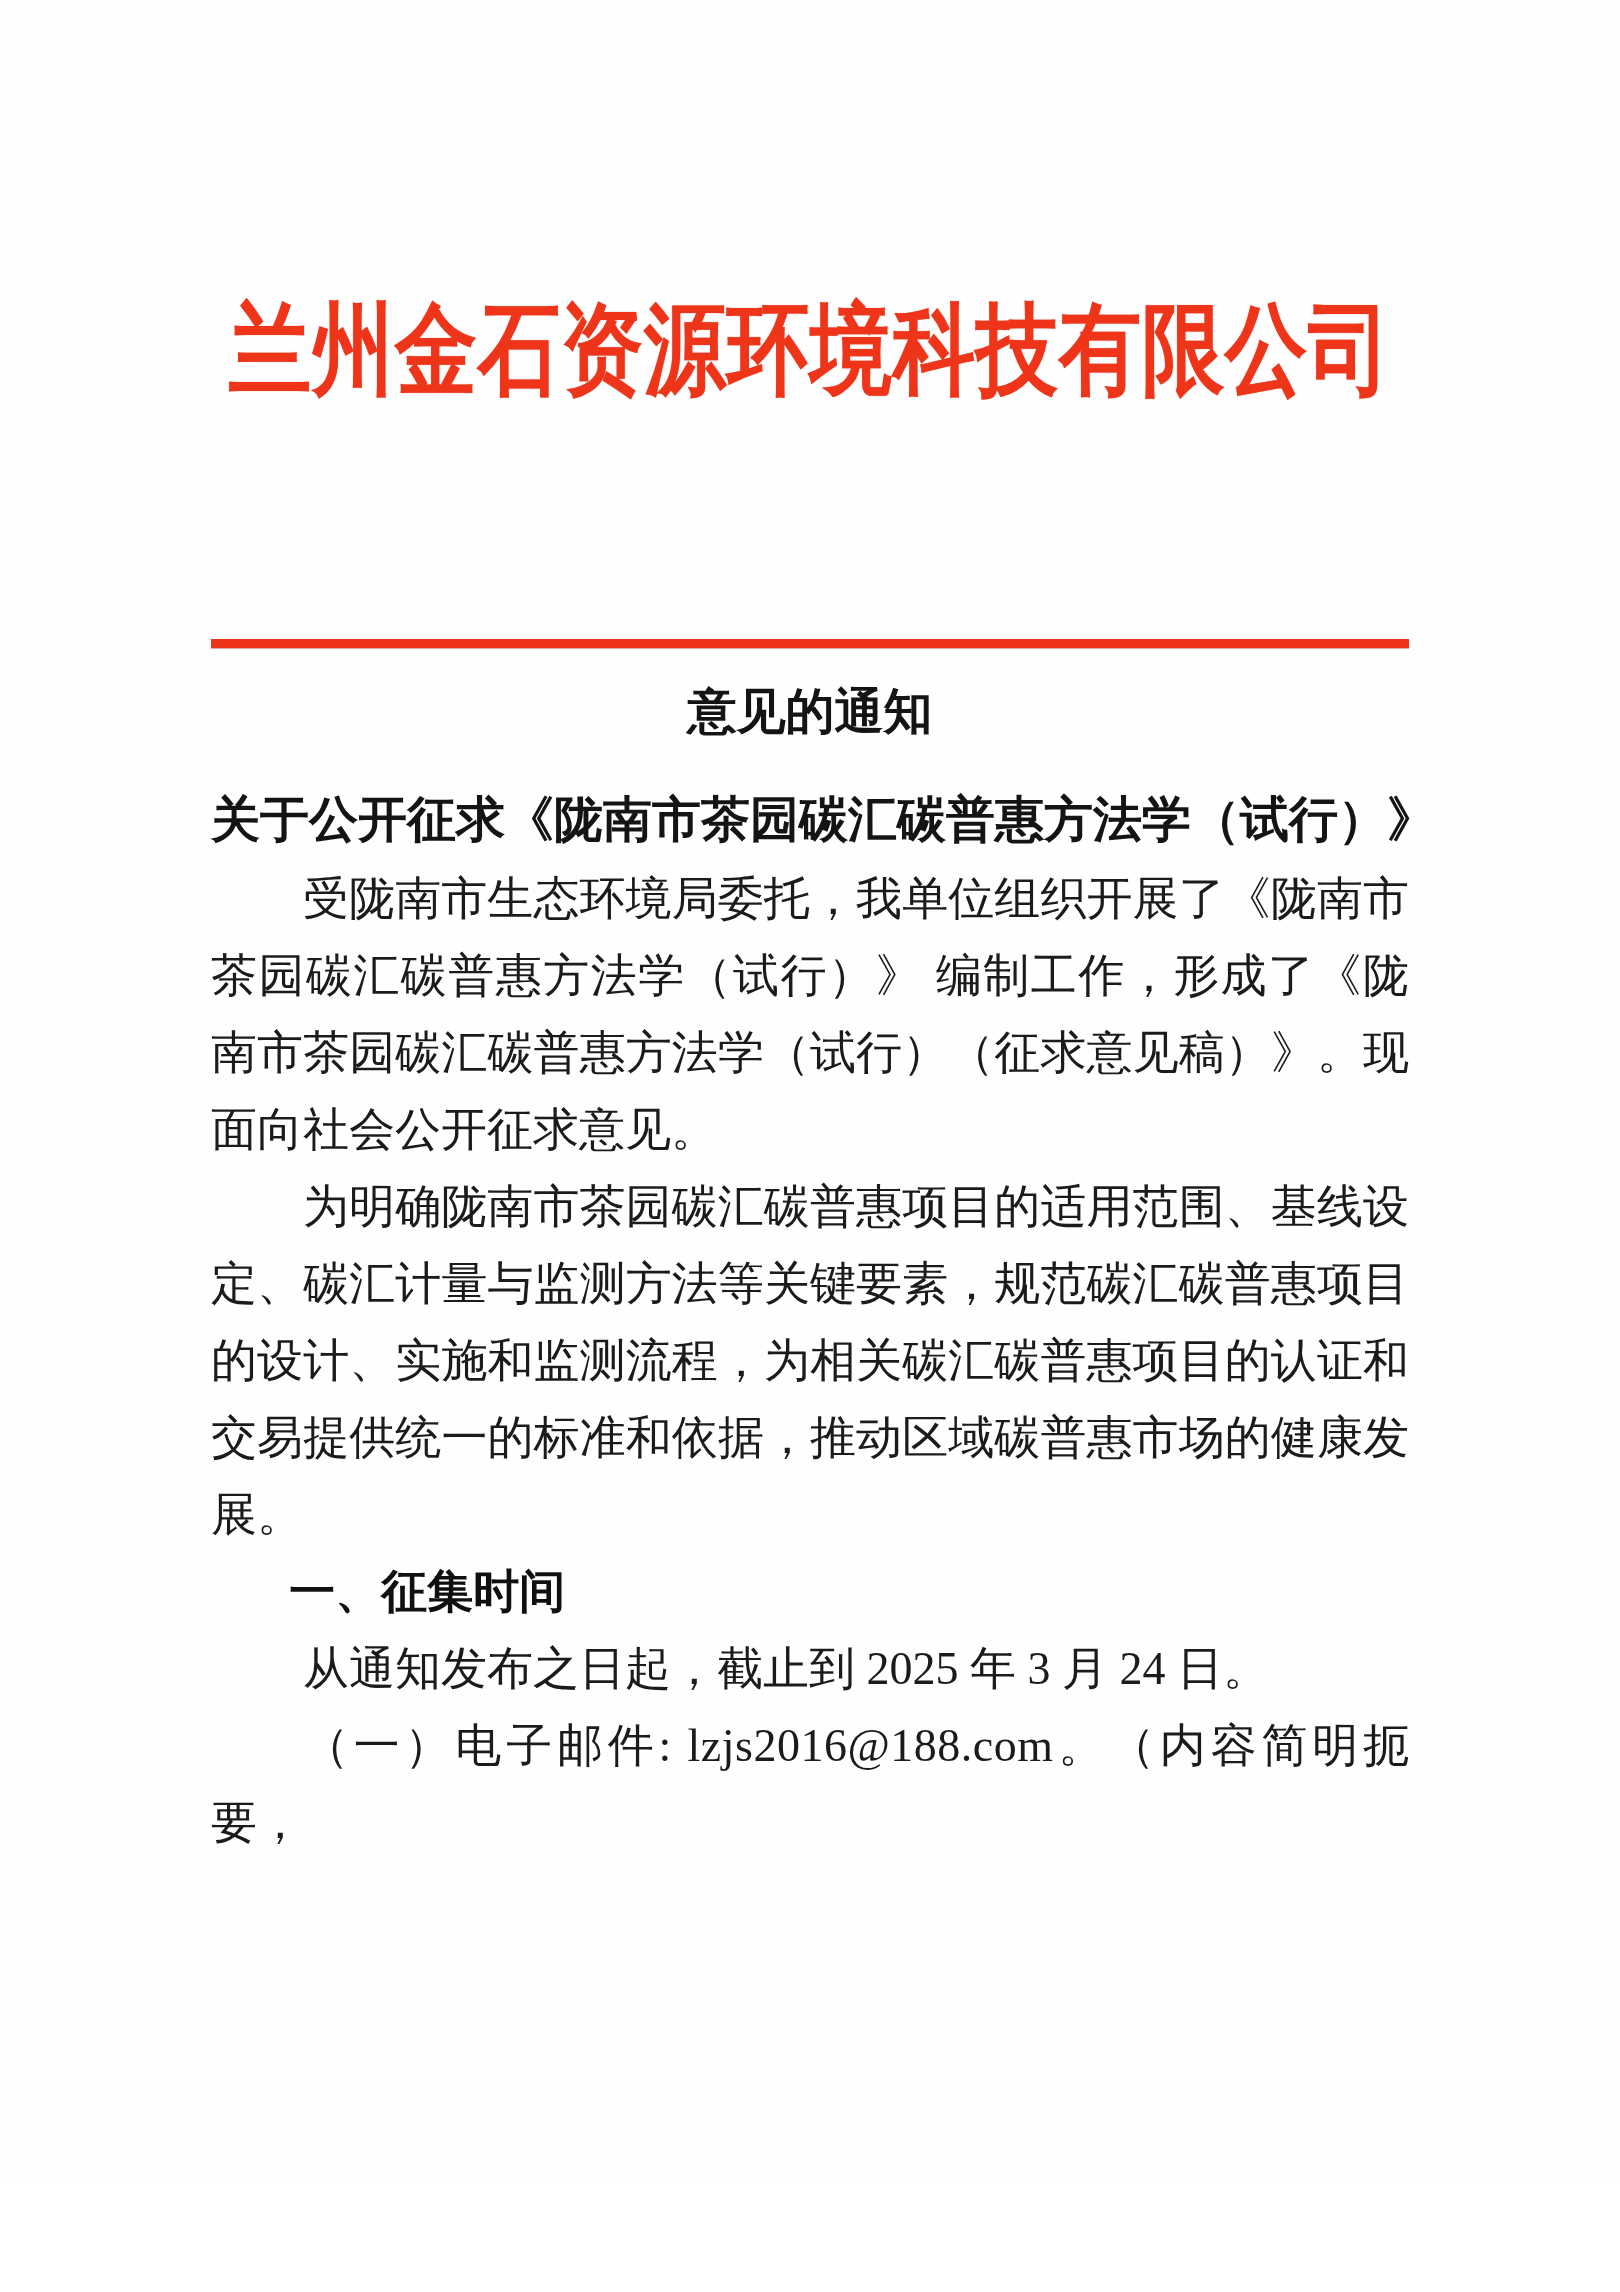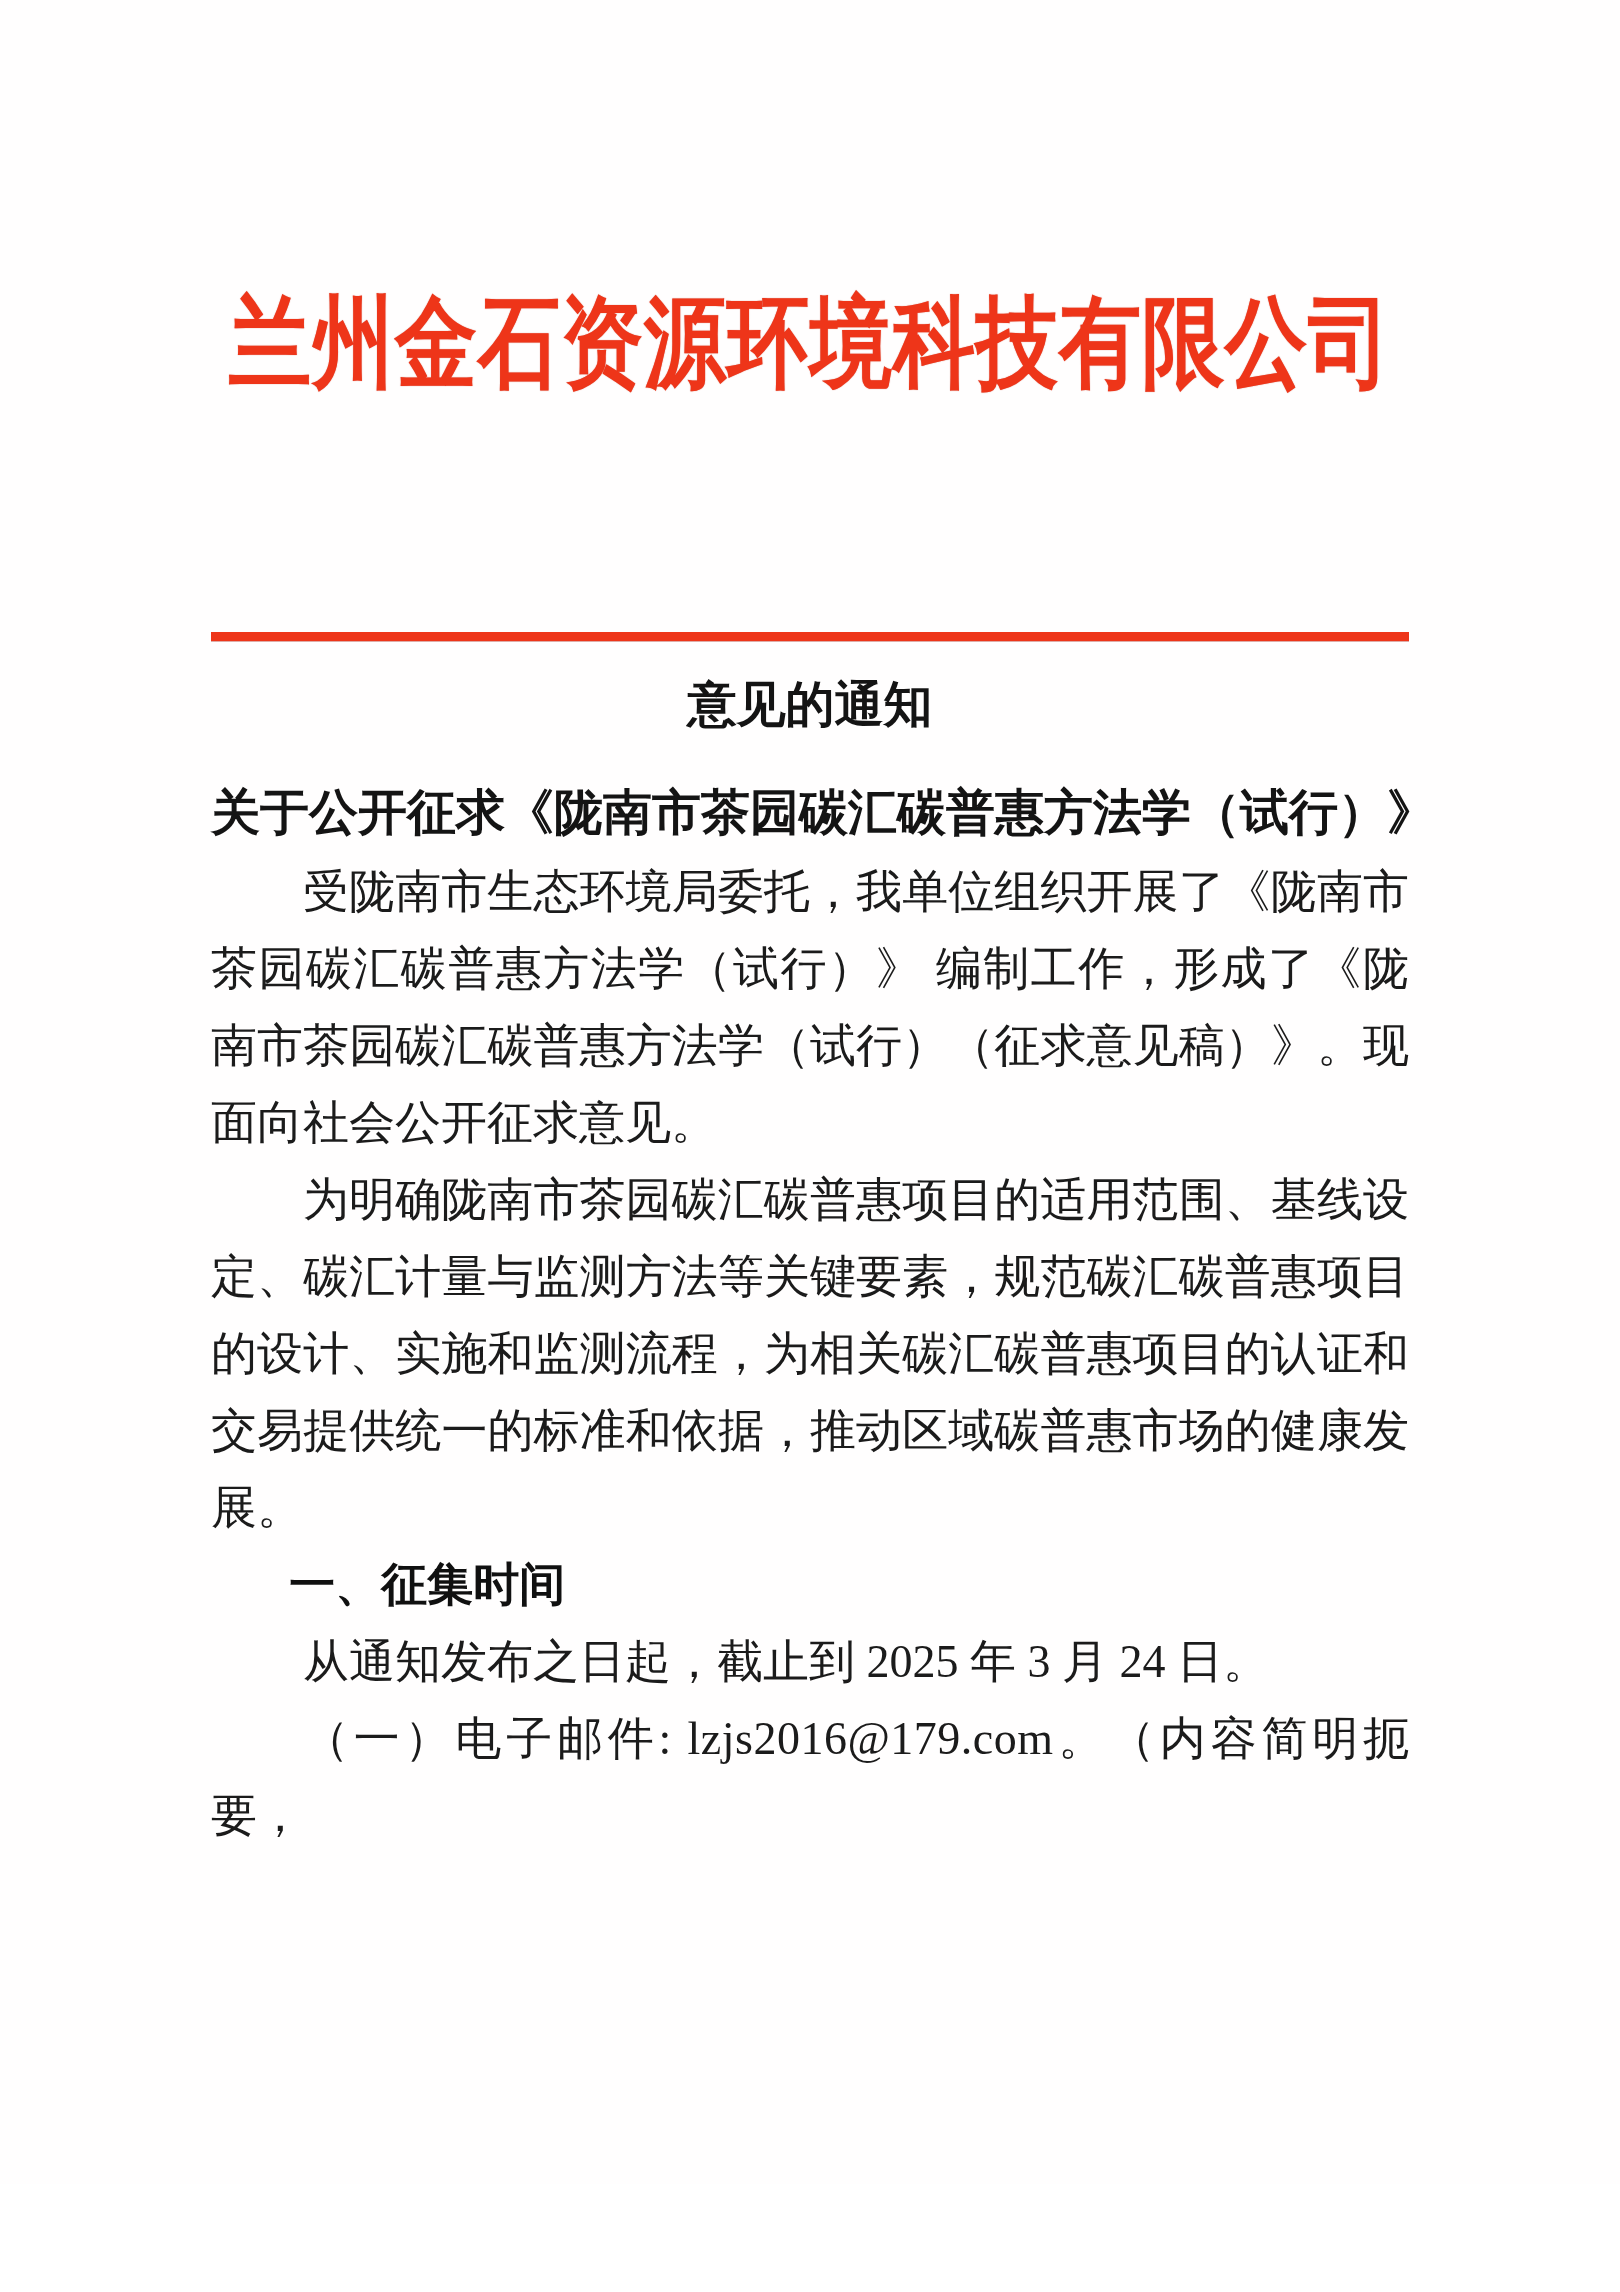--- a/index.html
+++ b/index.html
@@ -3,21 +3,21 @@
 <meta charset="utf-8">
 <style>
   :root { --accent:#ee3519; --ink:#1b1b1b; }
   html,body { margin:0; padding:0; background:#ffffff; }
   .page {
     position:relative;
     width:1620px; height:2184px;
     margin:0 auto;
     background:#fffefe;
     box-sizing:border-box;
-    padding:8px 211px 0 211px;
+    padding:15px 211px 0 211px;
     overflow:hidden;
     font-family:"Liberation Serif","DejaVu Serif",serif;
     color:var(--ink);
   }
   
   .letterhead {
     margin:0;
     padding-top:276px;
     text-align:center;
     font-size:82px;
@@ -94,17 +94,17 @@
     <p>受陇南市生态环境局委托，我单位组织开展了《陇南市茶园碳汇碳普惠方法学（试行）》 编制工作，形成了《陇南市茶园碳汇碳普惠方法学（试行）（征求意见稿）》。现面向社会公开征求意见。</p>
 
     <p>为明确陇南市茶园碳汇碳普惠项目的适用范围、基线设定、碳汇计量与监测方法等关键要素，规范碳汇碳普惠项目的设计、实施和监测流程，为相关碳汇碳普惠项目的认证和交易提供统一的标准和依据，推动区域碳普惠市场的健康发展。</p>
 
     <h3 class="section-heading">一、征集时间</h3>
 
     <p>从通知发布之日起，截止到 2025 年 3 月 24 日。</p>
 
 
 
-    <p><span>（一）电子邮件: </span><span class="email">lzjs2016@179.com</span><span>。（内容简明扼要，</span></p>
+    <p><span>（一）电子邮件: </span><span class="email">lzjs2016@188.com</span><span>。（内容简明扼要，</span></p>
 
   </div>
 </div>
 
 
 </body></html>

